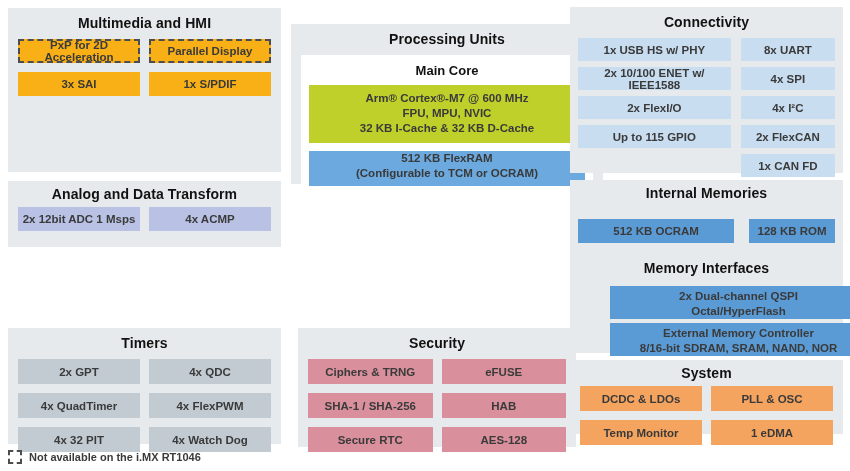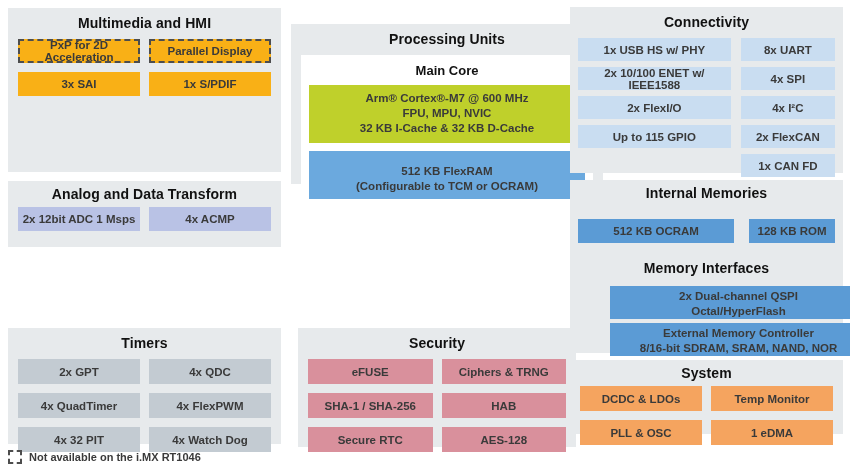--- a/index.html
+++ b/index.html
@@ -28,21 +28,21 @@
   #connectivity{left:570px;top:7px;width:273px;height:166px;}
   #analog{left:8px;top:181px;width:273px;height:66px;}
   #memories{left:570px;top:180px;width:273px;height:173px;}
   #timers{left:8px;top:328px;width:273px;height:116px;}
   #security{left:298px;top:328px;width:278px;height:119px;}
   #system{left:570px;top:360px;width:273px;height:74px;}
   
   .whitebox{background:#fff;margin:0 10px;padding:4px 8px 10px;}
   .maincore{font-size:13px;font-weight:bold;color:#111;text-align:center;padding:4px 0 7px;}
   .coreblock{padding:6px 0 7px;text-align:center;}
-  .ramblock{margin-top:8px;padding:13px 0 5px;text-align:center;}
+  .ramblock{margin-top:8px;padding:0 0 5px;text-align:center;}
   
   .grid-conn{display:grid;grid-template-columns:1.62fr 1fr;gap:6px 10px;padding:0 8px;}
   .grid-conn .item{height:23px;}
   
   .mem-row{display:grid;grid-template-columns:1.82fr 1fr;gap:15px;padding:12px 8px;}
   .mem-full{padding:0 8px;margin-top:4px;}
   .mem-full .item{width:100%;}
   .mem-full .ml{padding:3px 0 0;margin-left:32px;}
   #memories .sec-title{padding:5px 15px 6px;}
   
@@ -129,35 +129,35 @@
     <div class="item gray">4x QuadTimer</div>
     <div class="item gray">4x FlexPWM</div>
     <div class="item gray">4x 32 PIT</div>
     <div class="item gray">4x Watch Dog</div>
   </div>
 </div>
 
 <div class="panel rows3" id="security">
   <div class="sec-title">Security</div>
   <div class="grid2">
+    <div class="item pink">Ciphers &amp; TRNG</div>
     <div class="item pink">eFUSE</div>
-    <div class="item pink">Ciphers &amp; TRNG</div>
     <div class="item pink">SHA-1 / SHA-256</div>
     <div class="item pink">HAB</div>
     <div class="item pink">Secure RTC</div>
     <div class="item pink">AES-128</div>
   </div>
 </div>
 
 <div class="panel rows3" id="system">
   <div class="sec-title tight">System</div>
   <div class="grid2">
     <div class="item sysorange">DCDC &amp; LDOs</div>
+    <div class="item sysorange">PLL &amp; OSC</div>
     <div class="item sysorange">Temp Monitor</div>
-    <div class="item sysorange">PLL &amp; OSC</div>
     <div class="item sysorange">1 eDMA</div>
   </div>
 </div>
 
 <div id="footnote">
   <div class="legend-box"></div>
   <div class="legend-text">Not available on the i.MX RT1046</div>
 </div>
 
 </body></html>

